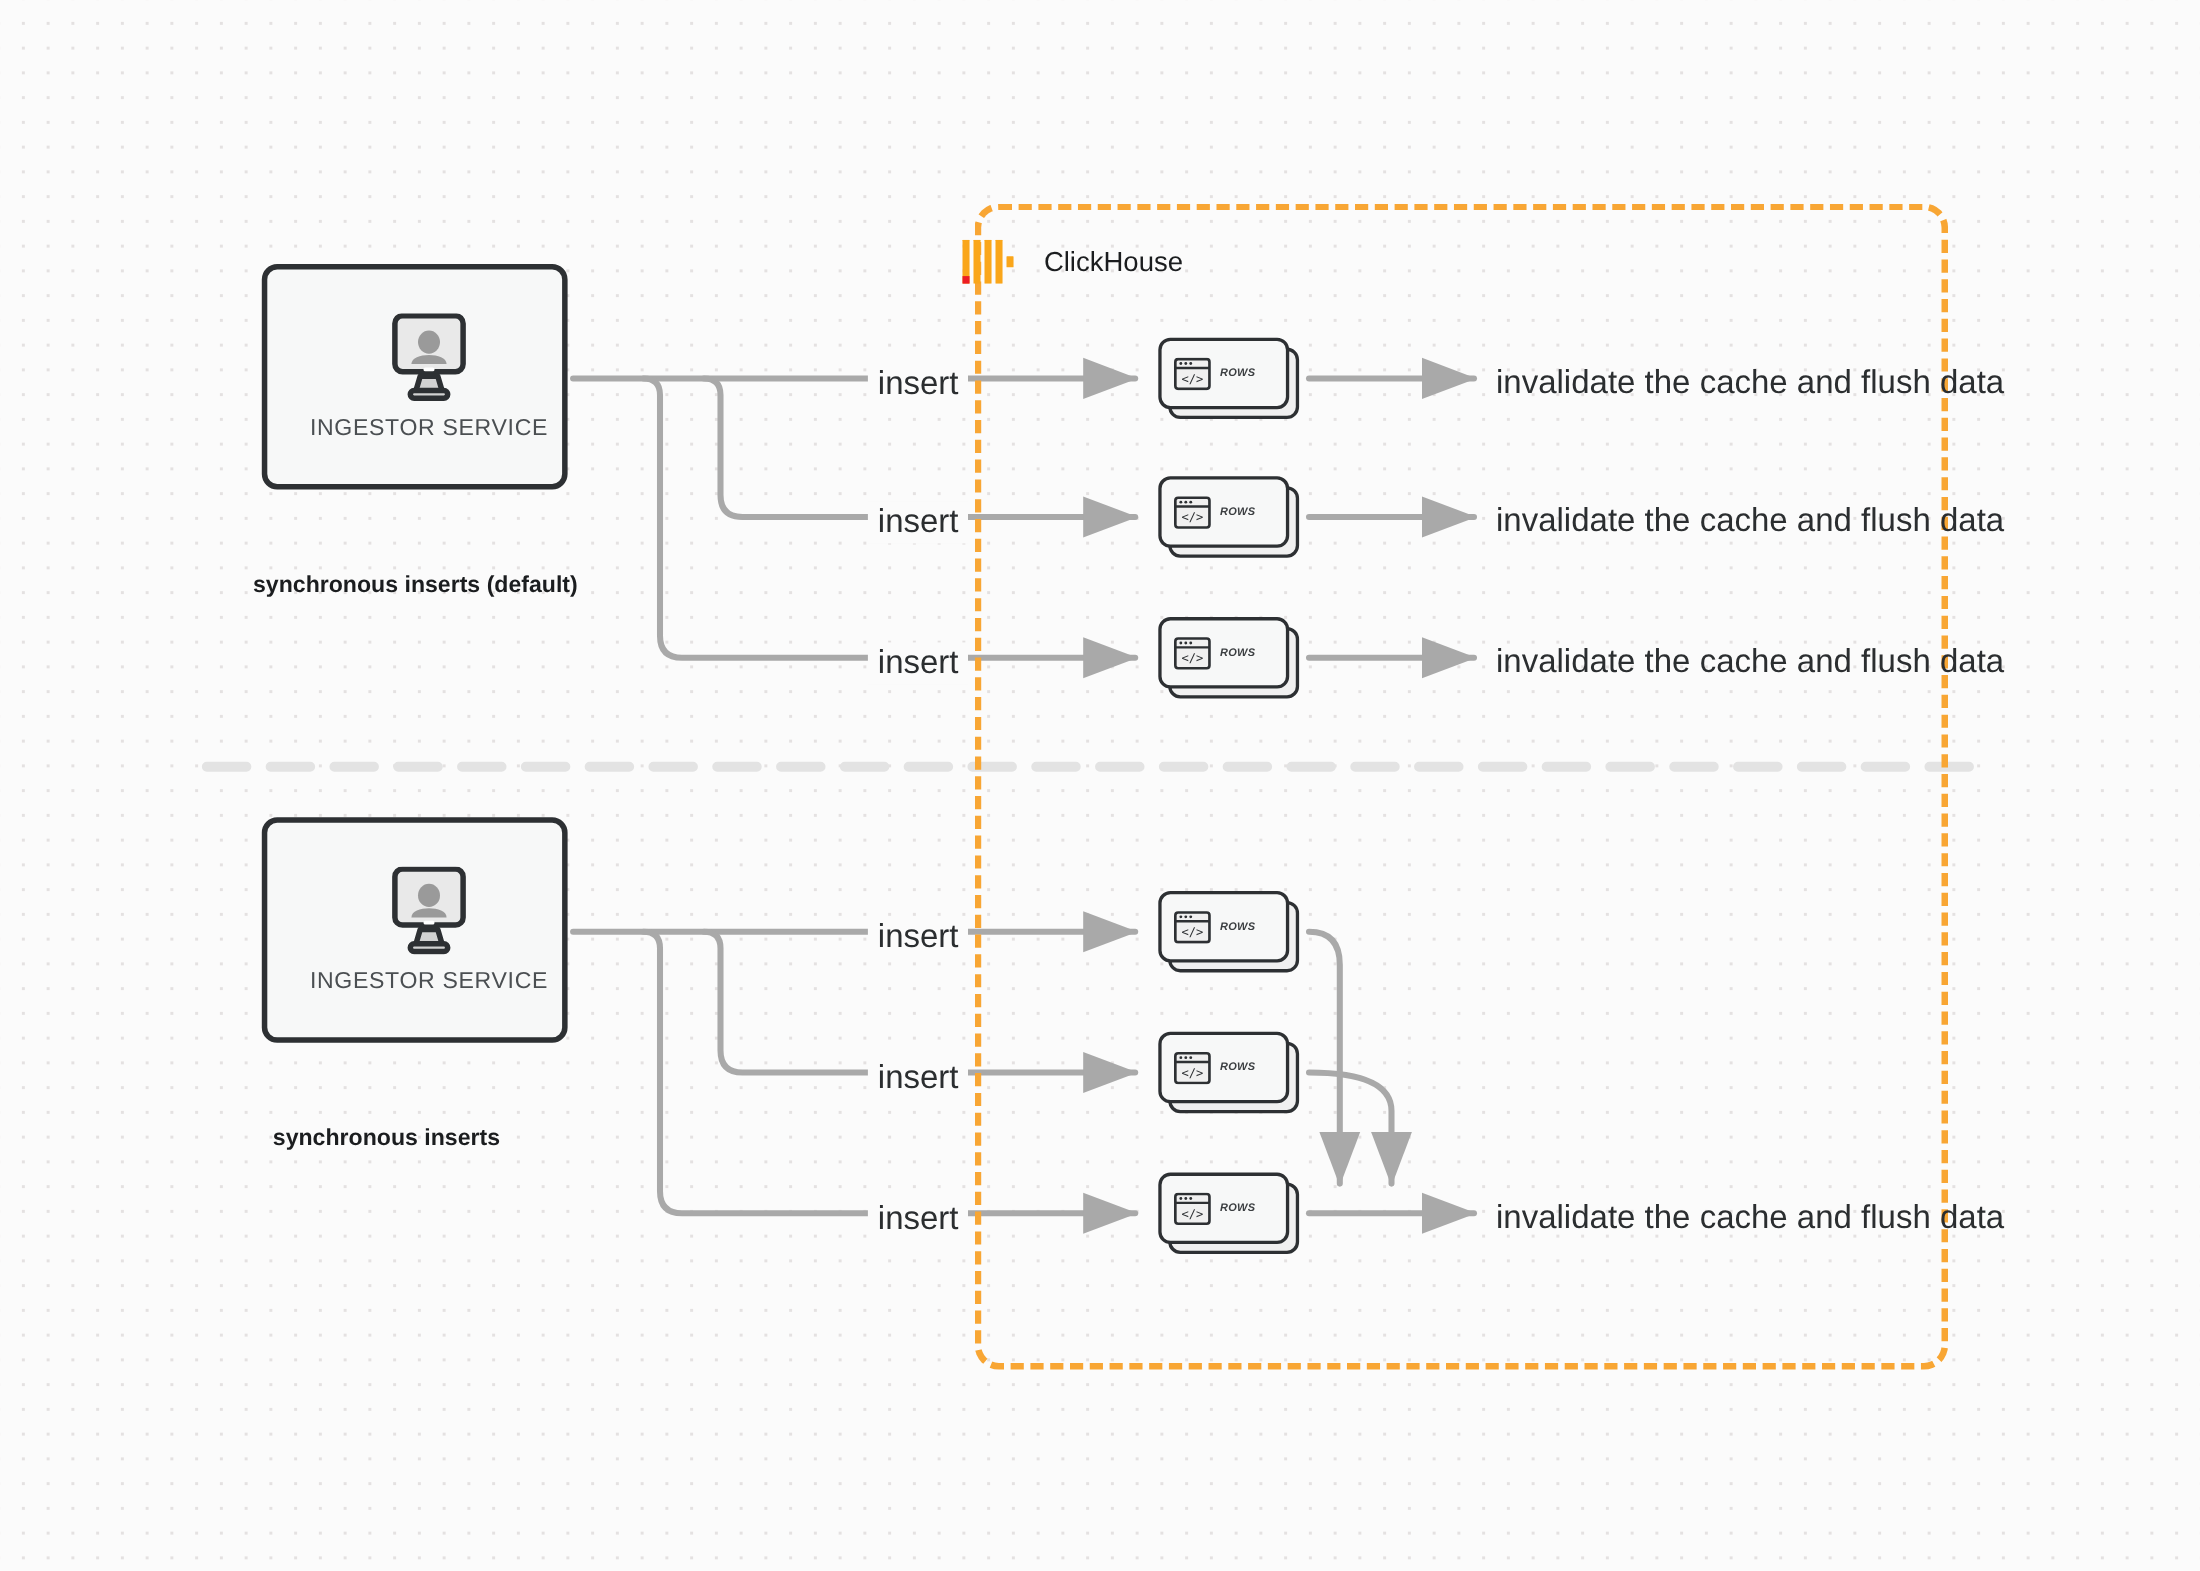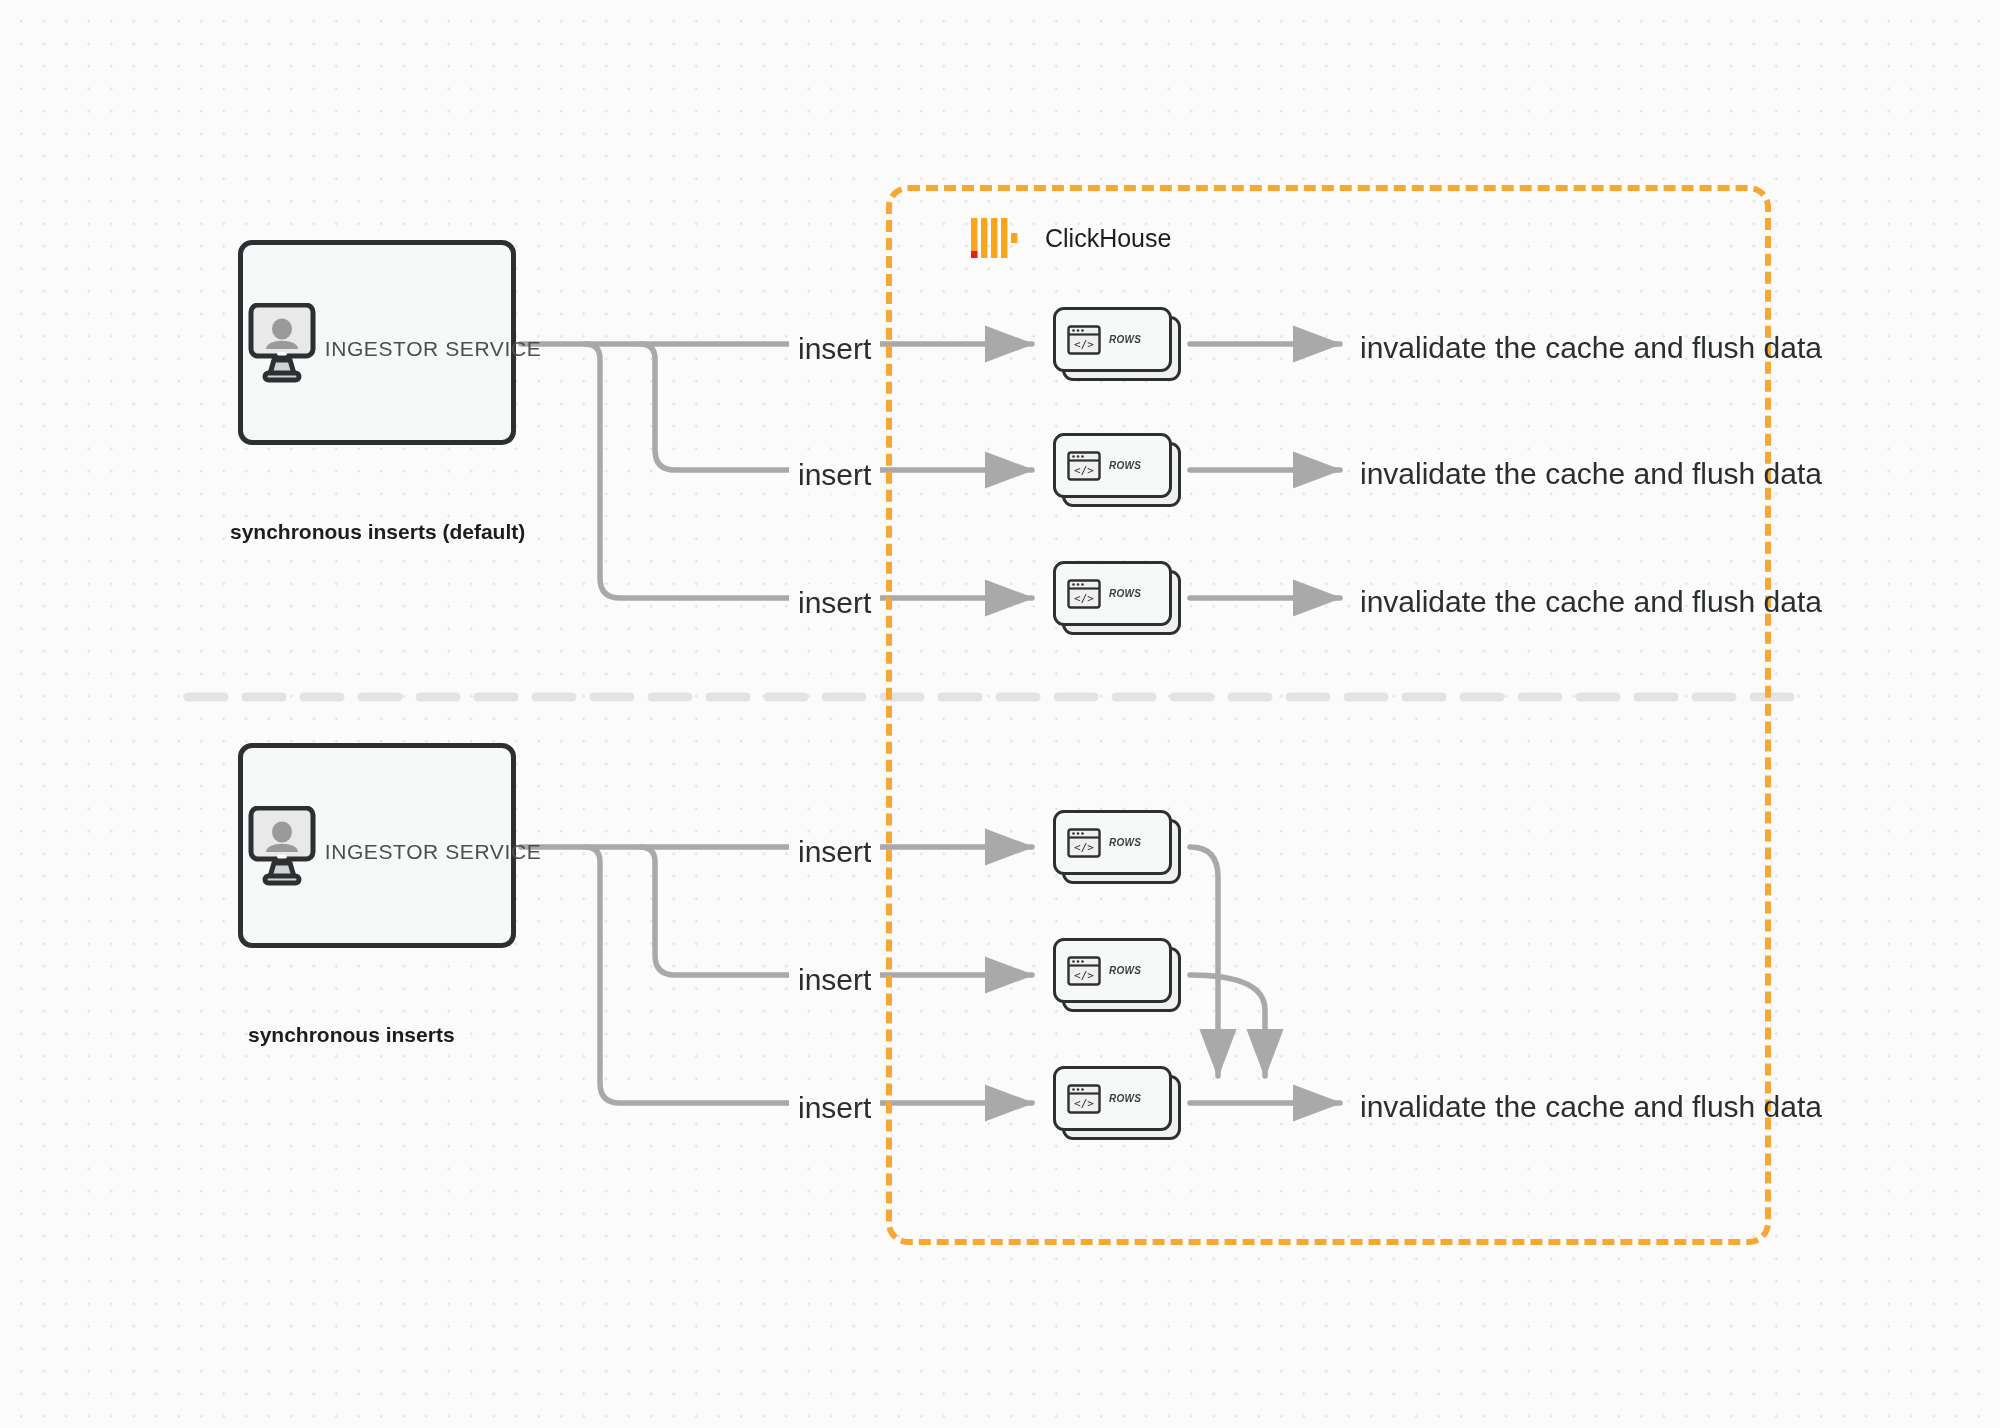--- a/index.html
+++ b/index.html
@@ -26,20 +26,21 @@
   }
 
   
   .node-box {
     position: absolute;
     box-sizing: border-box;
     background: #f7f8f8;
     border: 5px solid #2d3033;
     border-radius: 14px;
     display: flex;
+    flex-direction: column;
     align-items: center;
     justify-content: center;
     padding-left: 26px;
   }
   .node-label {
     font-size: 21px;
     letter-spacing: 0.6px;
     color: #4b4f52;
     margin-top: 12px;
     white-space: nowrap;
@@ -170,21 +171,21 @@
       <path d="M 1190,975 Q 1265,975 1265,1010 L 1265,1076" marker-end="url(#arrowD)"></path>
 
       <path d="M 1190,1103 L 1340,1103" marker-end="url(#arrowR)"></path>
     </g>
 
     <line x1="188" y1="697" x2="1812" y2="697" stroke="#e3e3e3" stroke-width="9" stroke-linecap="round" stroke-dasharray="36 22"></line>
   </svg>
 
   <div class="ch-container" style="left:886px; top:185px; width:885px; height:1060px;"></div>
 
-  <div class="ch-brandrow" style="left:970px; top:218px;gap:27px;">
+  <div class="ch-brandrow" style="left:874px; top:218px;gap:27px;">
     <span>
       <svg class="ch-logo" viewBox="0 0 48 40" xmlns="http://www.w3.org/2000/svg">
         <rect x="1" y="0" width="6.4" height="40" rx="0.5" fill="#faa61a"></rect>
         <rect x="11" y="0" width="6.4" height="40" rx="0.5" fill="#faa61a"></rect>
         <rect x="21" y="0" width="6.4" height="40" rx="0.5" fill="#faa61a"></rect>
         <rect x="31" y="0" width="6.4" height="40" rx="0.5" fill="#faa61a"></rect>
         <rect x="41" y="15" width="6.4" height="10" rx="0.5" fill="#faa61a"></rect>
         <rect x="1" y="33" width="6.4" height="7" fill="#ec1c24"></rect>
       </svg>
     </span>

